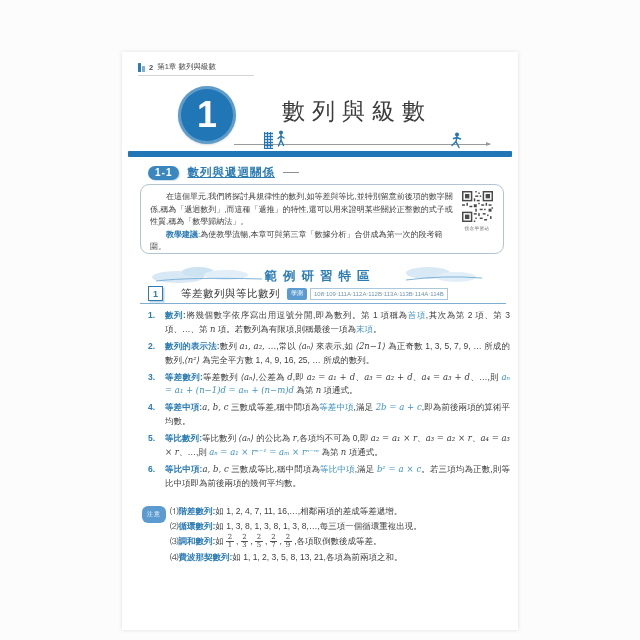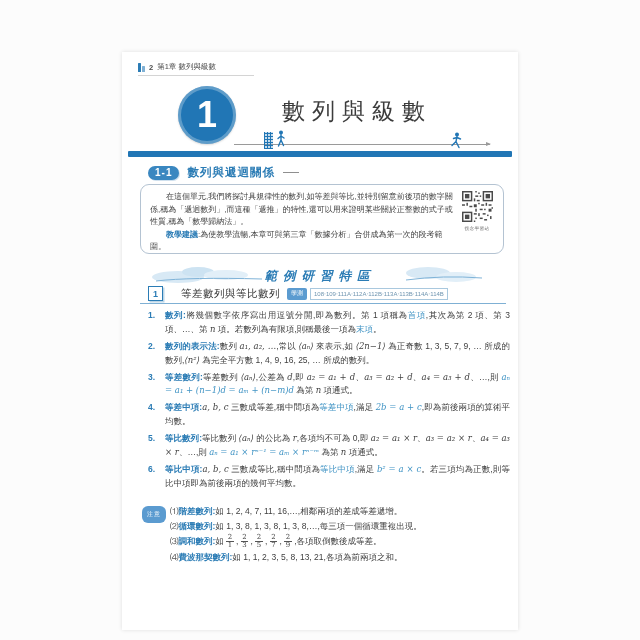--- a/index.html
+++ b/index.html
@@ -21,33 +21,33 @@
   .ch-line:after{content:"";position:absolute;right:-1px;top:-2px;width:0;height:0;border-left:5px solid #9a9a9a;border-top:2.5px solid transparent;border-bottom:2.5px solid transparent;}
   .ch-grid{position:absolute;left:142px;top:80px;width:9px;height:17px;background:
     repeating-linear-gradient(0deg,#2176b5 0 1px,rgba(255,255,255,0) 1px 3px),
     repeating-linear-gradient(90deg,#2176b5 0 1px,rgba(33,118,181,.25) 1px 3px);}
   .fig{position:absolute;}
   .ch-bar{position:absolute;left:6px;top:99px;width:384px;height:6px;background:#2176b5;border-radius:1px;}
 
   
   .sec-row{position:absolute;left:26px;top:113px;display:flex;align-items:center;}
   .sec-code{background:#3a87c0;color:#fff;font-weight:bold;font-size:10px;padding:1.5px 7px;border-radius:7px;letter-spacing:1px;box-shadow:1px 1px 0 #cfe0ee;}
-  .sec-title{color:#2b7cb5;font-weight:bold;font-size:11.5px;margin-left:8px;letter-spacing:1px;}
+  .sec-title{color:#2b7cb5;font-weight:bold;font-size:11.5px;margin-left:8px;letter-spacing:1px;text-decoration:underline;}
   .sec-dash{width:16px;height:1px;background:#8f8f8f;margin-left:8px;}
 
   
   .intro-box{position:absolute;left:18px;top:132px;width:364px;height:70px;border:1px solid #b4c3d2;border-radius:9px;padding:6px 8px 5px 9px;box-sizing:border-box;font-size:8px;line-height:12.5px;color:#3f3f3f;}
   .qr-wrap{float:right;width:36px;text-align:center;margin:0 0 2px 4px;}
   .qr-wrap svg{display:block;margin:0 auto;}
   .qr-cap{font-size:4.5px;color:#6a6a6a;margin-top:1px;letter-spacing:0.5px;}
   .intro-box p{margin:0;text-indent:2em;}
   .teach-label{color:#2b7cb5;font-weight:bold;}
 
   
-  .study{position:absolute;left:0;top:214px;width:100%;text-align:center;font-style:italic;}
+  .study{position:absolute;left:0;top:214px;width:100%;text-align:center;}
   .study-title{display:inline-block;color:#2b7cb5;font-weight:bold;font-size:12.5px;letter-spacing:6px;position:relative;z-index:2;}
   .cloud{position:absolute;top:-3px;z-index:1;}
   .cloud.left{left:28px;}
   .cloud.right{right:30px;}
 
   
   .topic{position:absolute;left:26px;top:234px;display:flex;align-items:center;}
   .topic-no{width:13px;height:13px;border:1.5px solid #2b7cb5;box-shadow:1.5px 1.5px 0 #bcd6e8;color:#2b7cb5;font-weight:bold;font-size:9px;display:flex;align-items:center;justify-content:center;}
   .topic-title{font-size:10.5px;font-weight:normal;color:#333;margin-left:18px;letter-spacing:0.5px;text-align:right;}
   .topic-badge{background:#5b9bd0;color:#fff;font-size:6px;padding:1.5px 4px;border-radius:2px;margin-left:7px;white-space:nowrap;}

